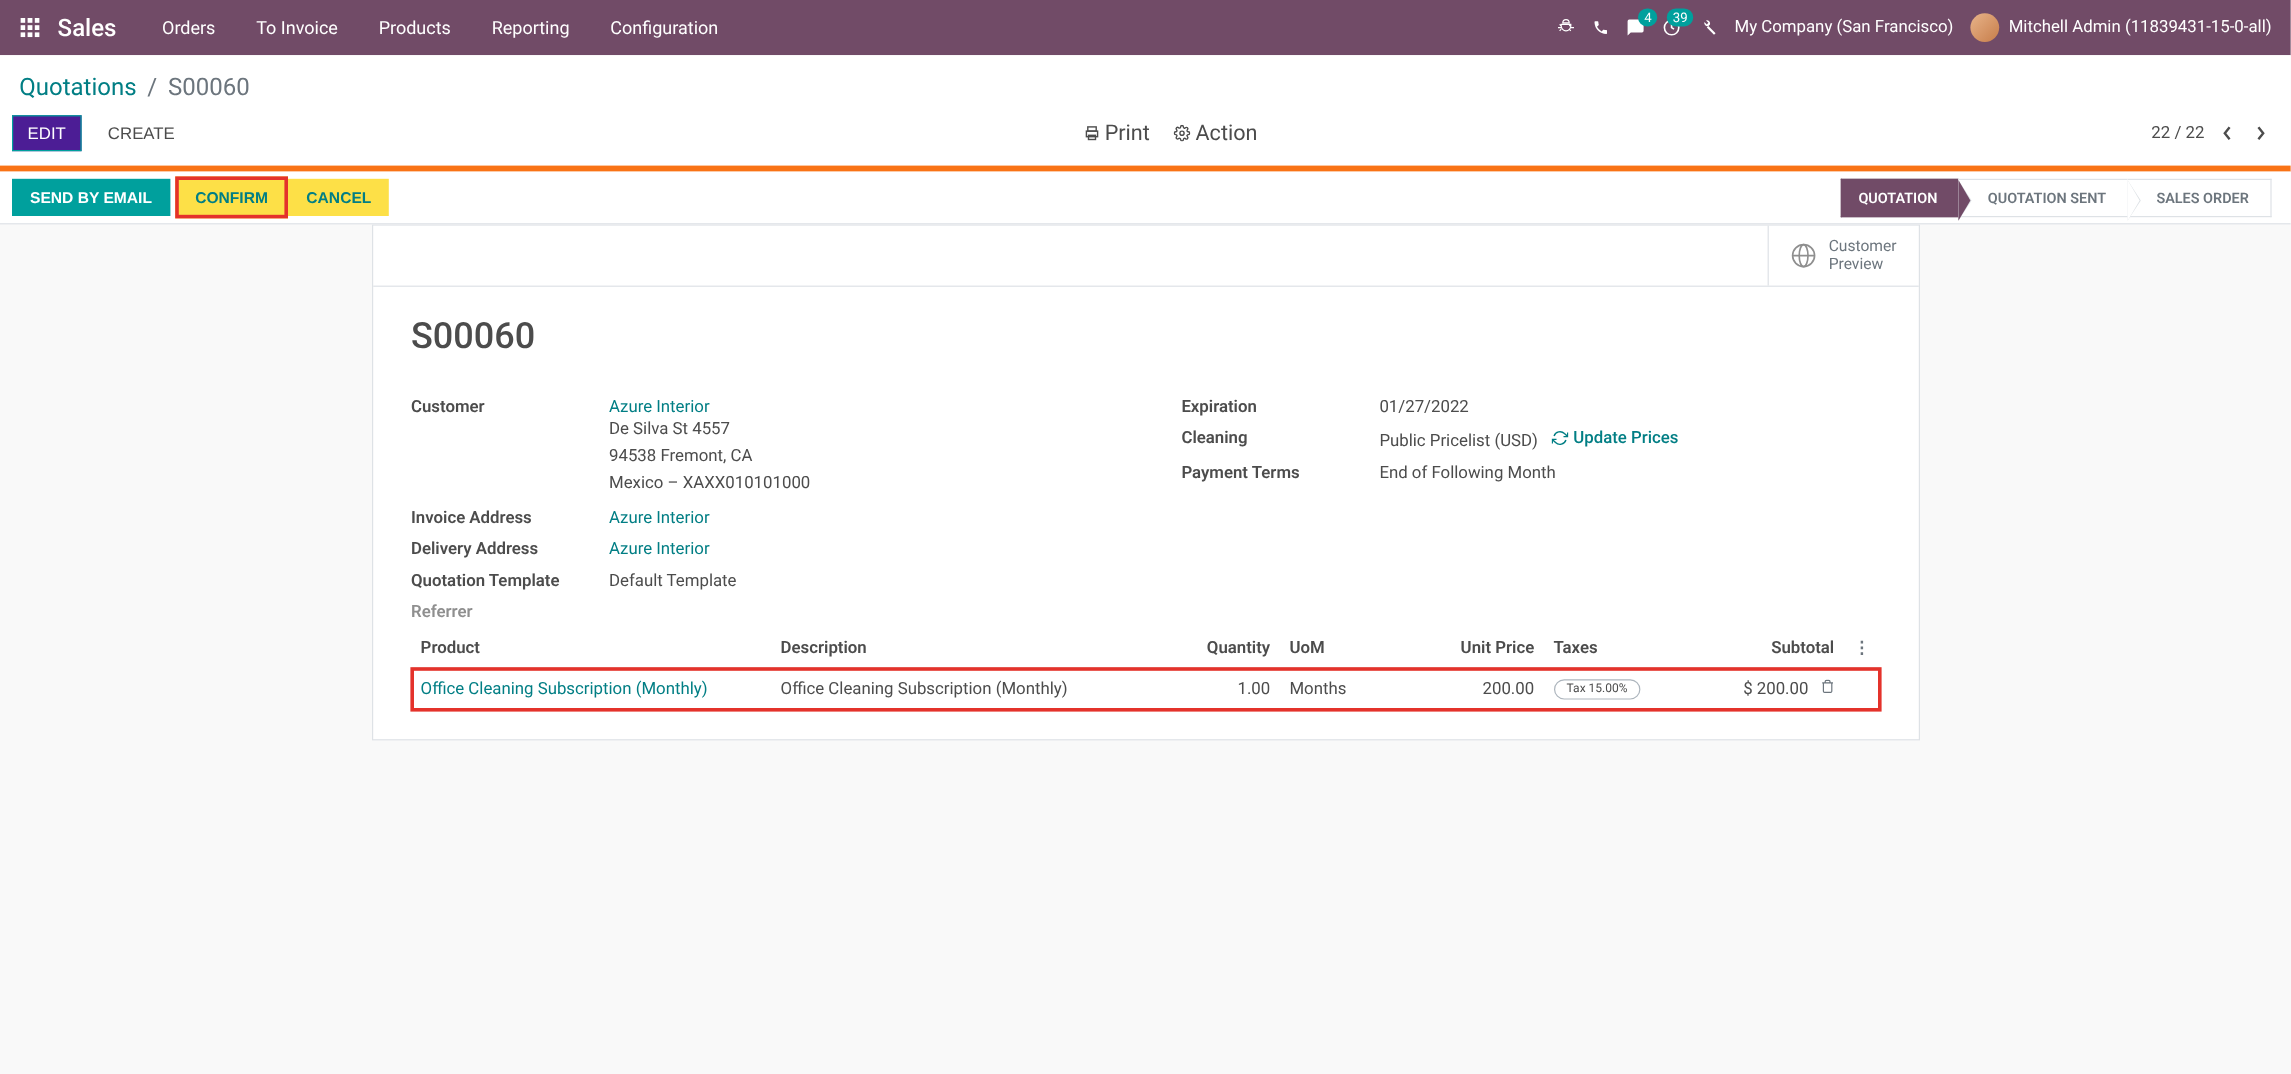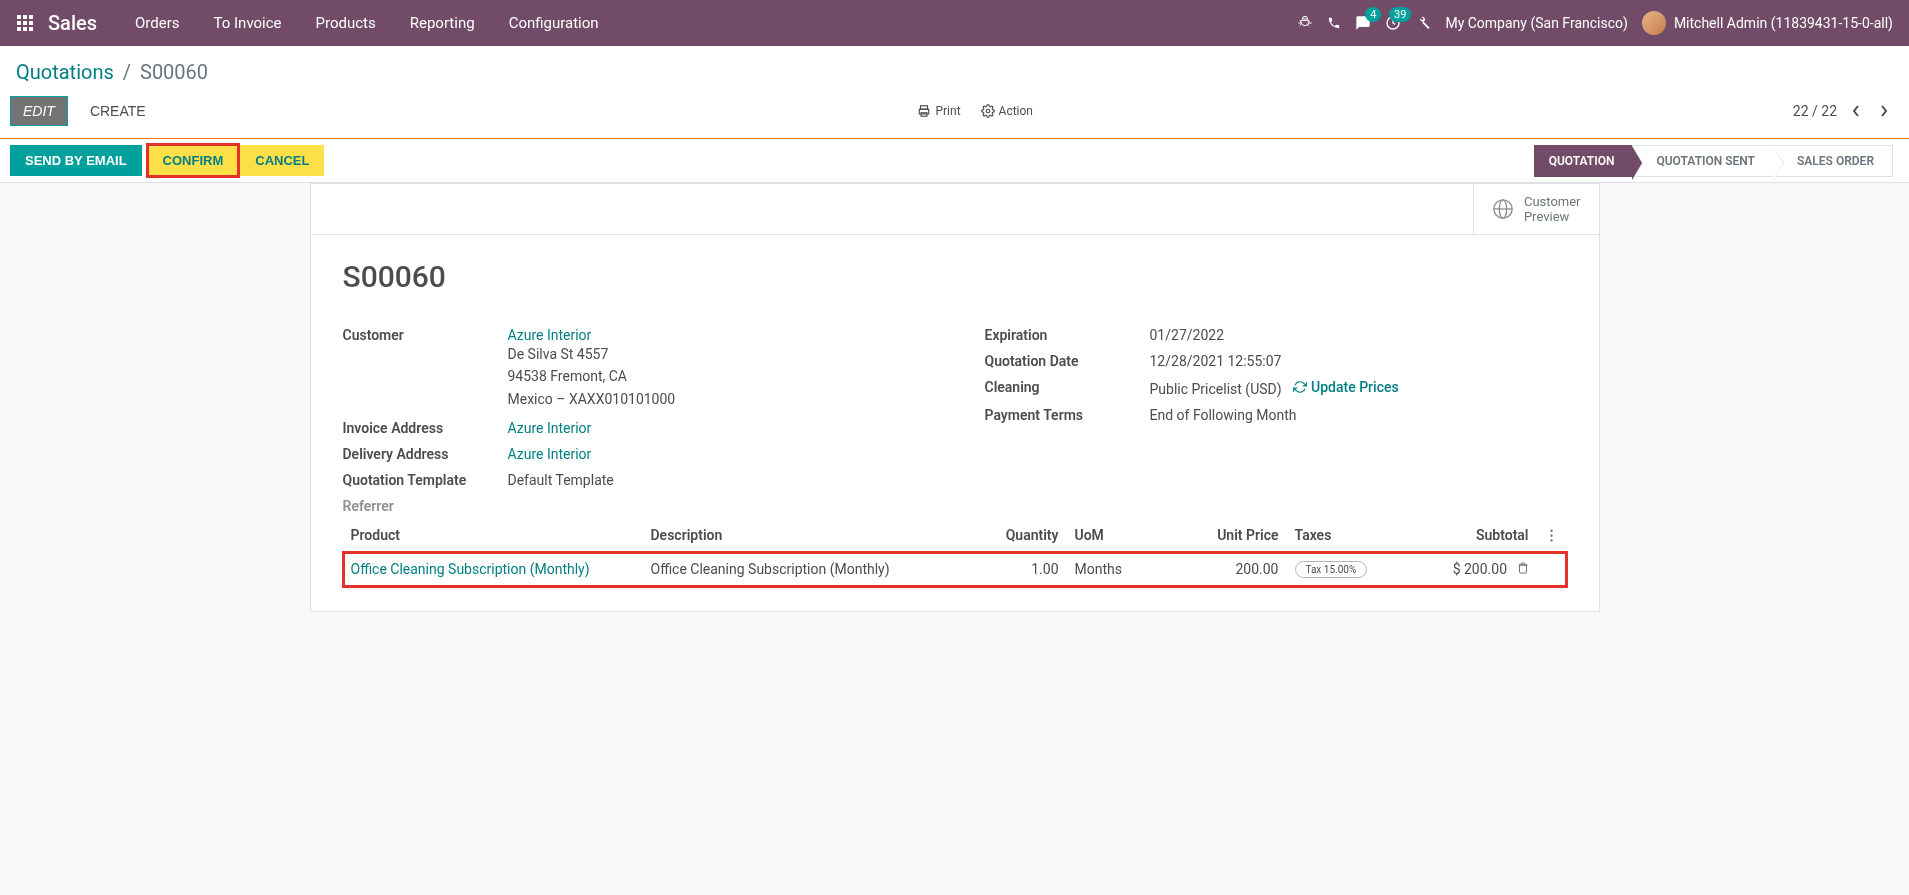--- a/index.html
+++ b/index.html
@@ -12,32 +12,32 @@
 .navbar .menu { display: flex; gap: 6px; }
 .navbar .menu-item { padding: 6px 14px; color: #fff; font-size: 15px; cursor:pointer; }
 .navbar .spacer { flex: 1; }
 .navbar .systray { display: flex; align-items: center; gap: 14px; padding-right: 8px; }
 .navbar .systray-icon { position: relative; cursor:pointer; display:flex; align-items:center; }
 .badge { position: absolute; top: -8px; right: -10px; background: #00A09D; color: #fff; border-radius: 10px; font-size: 11px; padding: 1px 5px; min-width: 16px; text-align:center; }
 .avatar { width: 24px; height:24px; border-radius:50%; background: linear-gradient(135deg,#e8b48a,#c77d4a); display:inline-block; }
 .company-name, .user-name { font-size: 14px; color:#fff; }
 
 
-.controlbar { background: #fff; border-bottom: 1px solid #f97316; }
+.controlbar { background: #fff; border-bottom: 5px solid #f97316; }
 .breadcrumb-row { padding: 14px 16px 8px 16px; font-size: 20px; }
 .breadcrumb-row .bc-link { color: #017e84; cursor:pointer; }
 .breadcrumb-row .bc-sep { color: #6c757d; margin: 0 4px; }
 .breadcrumb-row .bc-active { color: #6c757d; }
 
 .button-row { display:flex; align-items:center; padding: 4px 16px 12px 10px; }
 .btn { font-size: 14px; font-weight:500; padding: 6px 12px; cursor:pointer; border:none; background:transparent; }
-.btn-primary { background:#737373; color:#fff; border:1px solid #00A09D;font-style:italic; }
+.btn-primary { background:#4c1d95; color:#fff; border:1px solid #00A09D; }
 .btn-secondary { color:#4c4c4c; }
 .button-row .spacer { flex:1; }
-.center-actions { display:flex; gap:20px; align-items:center; font-size:12px; color:#4c4c4c; }
+.center-actions { display:flex; gap:20px; align-items:center; font-size:18px; color:#4c4c4c; }
 .center-actions .action { cursor:pointer; display:flex; align-items:center; gap:4px; }
 .pager { display:flex; align-items:center; gap:10px; color:#4c4c4c; }
 .pager-btn { cursor:pointer; color:#4c4c4c; padding:4px; }
 
 
 .statusbar { display:flex; align-items:center; border-bottom:1px solid #dee2e6; background:#fff; padding: 4px 16px 4px 10px; }
 .statusbar .status-btn { font-size:13px; font-weight:600; padding:7px 14px; border:1px solid transparent; cursor:pointer; text-transform:uppercase; }
 .statusbar .sb-primary { background:#00A09D; color:#fff; }
 .statusbar .sb-link { color:#017e84; background:#fde047; border:1px solid transparent; }
 .statusbar .sb-highlight { border:3px solid #e4322b; }
@@ -257,24 +257,20 @@
           </div>
           <div class="field-row">
             <div class="field-label muted-label">Referrer</div>
             <div class="field-value"></div>
           </div>
         </div>
         <div class="col">
           <div class="field-row">
             <div class="field-label">Expiration</div>
             <div class="field-value">01/27/2022</div>
-          </div>
-          <div class="field-row">
-            <div class="field-label">Quotation Date</div>
-            <div class="field-value">12/28/2021 12:55:07</div>
           </div>
           <div class="field-row">
             <div class="field-label">Cleaning</div>
             <div class="field-value">
               <span>Public Pricelist (USD)</span>
               <span class="update-prices">
                 <svg width="14" height="14" viewBox="0 0 24 24" fill="none" stroke="#017e84" stroke-width="2">
                     <path d="M23 4v6h-6M1 20v-6h6"></path>
                     <path d="M3.5 9a9 9 0 0 1 14.85-3.36L23 10M1 14l4.64 4.36A9 9 0 0 0 20.5 15"></path>
                   </svg>

